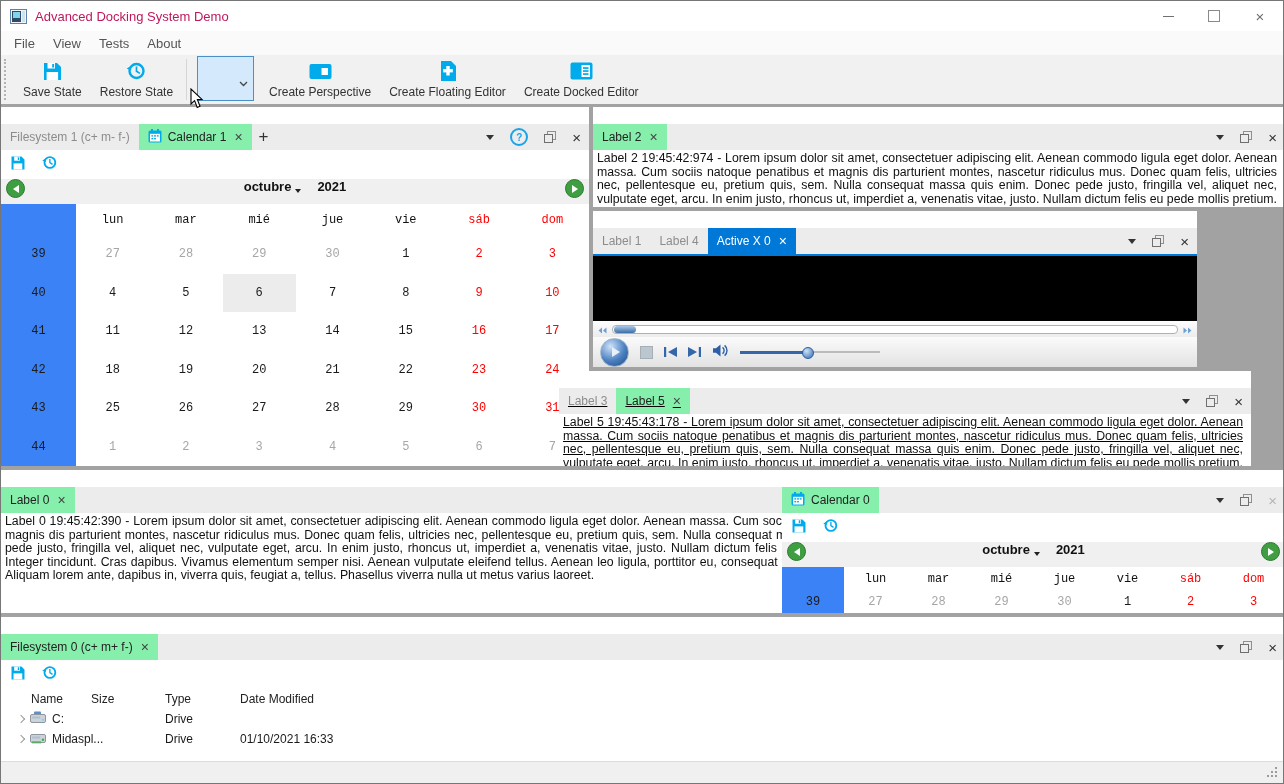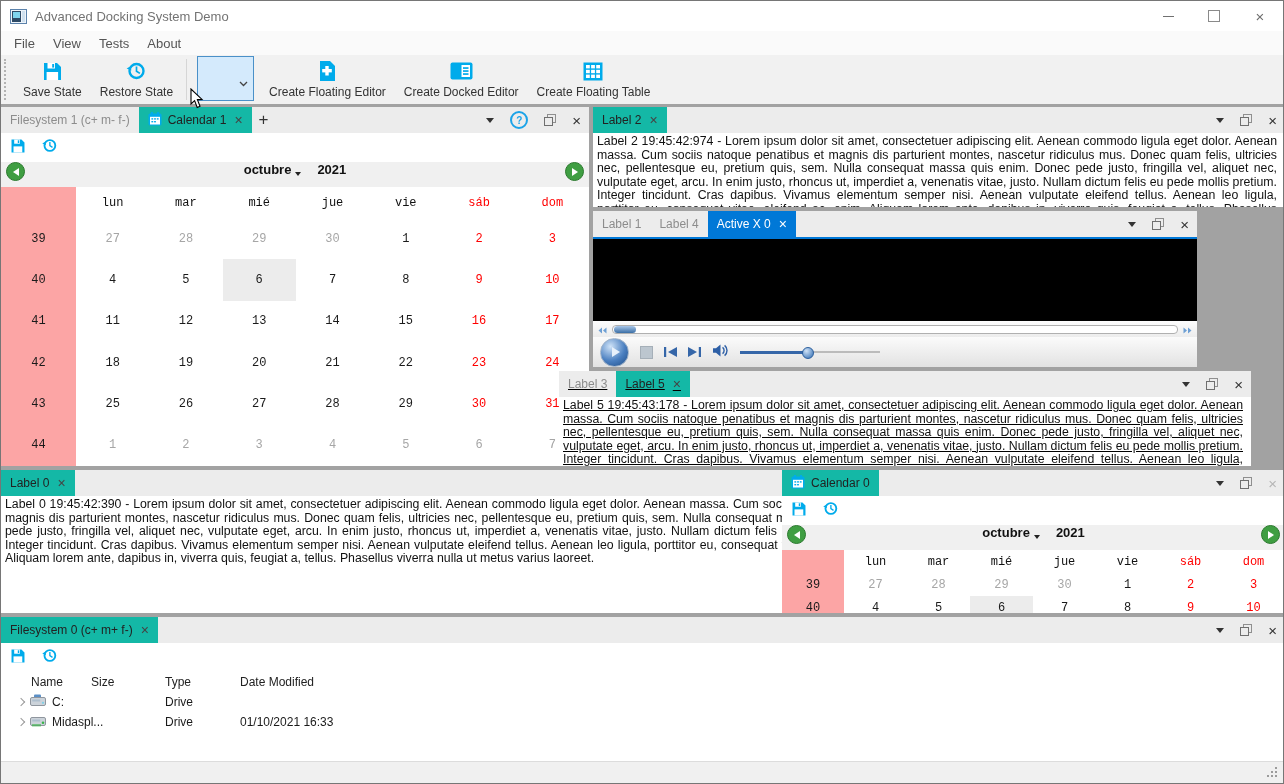--- a/index.html
+++ b/index.html
@@ -2,21 +2,21 @@
 <html><head>
 <meta charset="utf-8">
 <style>
   html,body{margin:0;padding:0;}
   body{width:1284px;height:784px;position:relative;overflow:hidden;
        font-family:"Liberation Sans","DejaVu Sans",sans-serif;
        background:#fff;border:1px solid #767676;box-sizing:border-box;}
   
   .titlebar{position:absolute;left:0;top:0;right:0;height:30px;background:#ffffff;display:flex;align-items:center;}
   .appicon{margin:0 8px 0 9px;width:17px;height:15px;display:inline-block;}
-  .title{font-size:13px;color:#737373;}
+  .title{font-size:13px;color:#be185d;}
   .winbtns{position:absolute;right:0;top:0;height:30px;display:flex;}
   .wbtn{width:46px;height:30px;display:flex;align-items:center;justify-content:center;}
   .min-glyph{width:11px;height:0;border-top:1px solid #707070;}
   .max-glyph{width:10px;height:10px;border:1px solid #8a8a8a;}
   .x-glyph{font-size:15px;color:#6e6e6e;line-height:1;}
   .menubar{position:absolute;left:0;top:30px;right:0;height:24px;background:#fafafa;display:flex;align-items:center;padding-left:4px;}
   .menu-item{font-size:13px;color:#555;padding:0 9px;}
   
   .toolbar{position:absolute;left:0;top:54px;right:0;height:49px;background:#f1f1f1;display:flex;align-items:stretch;}
   .grip{width:5px;margin:4px 3px 4px 3px;border-left:2px dotted #b3b3b3;}
@@ -29,23 +29,23 @@
   
   .dock-bg{position:absolute;left:0;top:103px;right:0;bottom:21px;background:#a2a2a2;}
   .panel{position:absolute;background:#fff;display:flex;flex-direction:column;overflow:hidden;}
   #p-topleft{left:0;top:106px;width:588px;height:359px;}
   #p-label2{left:592px;top:106px;width:692px;height:100px;}
   #p-activex{left:592px;top:210px;width:604px;height:156px;}
   #p-label5{left:558px;top:370px;width:692px;height:95px;text-decoration:underline;}
   #p-label0{left:0;top:469px;width:920px;height:143px;}
   #p-cal0{left:781px;top:469px;width:503px;height:143px;}
   #p-fs0{left:0;top:616px;width:1284px;height:146px;}
-  .tabbar{height:26px;background:#ececec;display:flex;align-items:stretch;position:relative;flex:none;}
+  .tabbar{height:26px;background:#ececec;display:flex;align-items:stretch;position:relative;flex:none;margin-top:17px;}
   .tab{display:flex;align-items:center;gap:6px;padding:0 9px;font-size:12px;color:#8c8c8c;white-space:nowrap;}
-  .tab.active{background:#14b8a6;color:#222;}
+  .tab.active{background:#86efac;color:#222;}
   .tab.activeblue{background:#0078d7;color:#fff;}
   .tabx{font-size:14px;color:#444;line-height:1;margin-left:2px;}
   .activeblue .tabx{color:#fff;}
   .addtab{width:24px;display:flex;align-items:center;justify-content:center;font-size:17px;color:#333;}
   .tb-btns{position:absolute;right:8px;top:0;bottom:0;display:flex;align-items:center;gap:16px;}
   .caret{width:0;height:0;border-left:4px solid transparent;border-right:4px solid transparent;border-top:5px solid #333;}
   .help{width:14px;height:14px;border-radius:50%;border:2px solid #1ba3e8;color:#1ba3e8;font-size:10px;font-weight:bold;display:flex;align-items:center;justify-content:center;}
   .help::after{content:"?";}
   .float{position:relative;width:12px;height:12px;}
   .float .sq1{position:absolute;right:0;top:0;width:7px;height:7px;border:1px solid #8f8f8f;}
@@ -60,21 +60,21 @@
   .yeargap{width:8px;}
   .navc{width:17px;height:17px;border-radius:50%;background:#3f9e42;border:1px solid #2c7a2f;display:flex;align-items:center;justify-content:center;flex:none;}
   .arr-l{width:0;height:0;border-top:4px solid transparent;border-bottom:4px solid transparent;border-right:6px solid #fff;}
   .arr-r{width:0;height:0;border-top:4px solid transparent;border-bottom:4px solid transparent;border-left:6px solid #fff;}
   .cal-grid{flex:1;display:grid;overflow:hidden;background:#fff;font-family:Liberation Mono, monospace;}
   .cal1{grid-template-columns:75px repeat(7,1fr);grid-template-rows:31px repeat(6,1fr);}
   .cal0{grid-template-columns:62px repeat(7,1fr);grid-auto-rows:23px;}
   .cal-cell{display:flex;align-items:center;justify-content:center;font-size:12px;color:#1a1a1a;}
   .cal-hd{color:#111;}
   .cal-hd.red{color:#ff0000;}
-  .wkcol{background:#fca5a5;}
+  .wkcol{background:#3b82f6;}
   .day.muted{color:#a6a6a6;}
   .day.weekend{color:#ff0000;}
   .day.selected{background:#ececec;}
   
   .paneltext{flex:1;padding:2px 8px 0 4px;font-size:12.3px;line-height:13.5px;color:#111;overflow:hidden;text-align:justify;}
   
   .video{flex:1;background:#000;border-top:2px solid #0078d7;}
   .seekrow{height:16px;flex:none;background:linear-gradient(#fdfdfd,#ececec);display:flex;align-items:center;gap:5px;padding:0 5px;}
   .seek-track{flex:1;height:7px;border:1px solid #b0b0b0;border-radius:4px;background:#fff;position:relative;}
   .seek-handle{position:absolute;left:1px;top:0;width:22px;height:7px;border-radius:4px;background:linear-gradient(#a9c7e9,#3a6ea5);border:0;}
@@ -159,58 +159,48 @@
   <div class="tsep"></div>
   <div class="combo">
     <span class="combo-chevron">
       <svg width="9" height="6" viewBox="0 0 9 6">
           <path d="M1 1l3.5 3.5L8 1" stroke="#444" stroke-width="1.3" fill="none"></path>
         </svg>
     </span>
   </div>
   <div class="tbtn">
     <span class="ticon">
+      <svg width="23" height="17" viewBox="0 0 23 17">
+          <rect x="0.5" y="1" width="22" height="15" rx="2" fill="#00abeb"></rect>
+          <rect x="12.5" y="5" width="6.5" height="7" fill="#fff"></rect>
+        </svg>
+    </span>
+    <span class="tlabel">Create Perspective</span>
+  </div>
+  <div class="tbtn">
+    <span class="ticon">
       <svg width="16" height="20" viewBox="0 0 16 20">
           <path d="M1 0h10l5 5v15H1z" fill="#00abeb"></path>
           <rect x="6.3" y="5" width="3.4" height="9.5" fill="#fff"></rect>
           <rect x="3.2" y="8" width="9.6" height="3.4" fill="#fff"></rect>
         </svg>
     </span>
     <span class="tlabel">Create Floating Editor</span>
   </div>
   <div class="tbtn">
     <span class="ticon">
       <svg width="23" height="18" viewBox="0 0 23 18">
           <rect x="0.5" y="0.5" width="22" height="17" rx="2" fill="#00abeb"></rect>
           <rect x="11.5" y="3" width="8.5" height="12" fill="#fff"></rect>
           <rect x="13" y="5.2" width="5.5" height="1.7" fill="#00abeb"></rect>
           <rect x="13" y="8.2" width="5.5" height="1.7" fill="#00abeb"></rect>
           <rect x="13" y="11.2" width="5.5" height="1.7" fill="#00abeb"></rect>
         </svg>
     </span>
     <span class="tlabel">Create Docked Editor</span>
-  </div>
-  <div class="tbtn">
-    <span class="ticon">
-      <svg width="20" height="19" viewBox="0 0 20 19">
-          <rect x="0.5" y="0.5" width="19" height="18" fill="#00abeb"></rect>
-          <g fill="#fff">
-            <rect x="3" y="3" width="3.8" height="3.4"></rect>
-            <rect x="8.1" y="3" width="3.8" height="3.4"></rect>
-            <rect x="13.2" y="3" width="3.8" height="3.4"></rect>
-            <rect x="3" y="7.8" width="3.8" height="3.4"></rect>
-            <rect x="8.1" y="7.8" width="3.8" height="3.4"></rect>
-            <rect x="13.2" y="7.8" width="3.8" height="3.4"></rect>
-            <rect x="3" y="12.6" width="3.8" height="3.4"></rect>
-            <rect x="8.1" y="12.6" width="3.8" height="3.4"></rect>
-            <rect x="13.2" y="12.6" width="3.8" height="3.4"></rect>
-          </g>
-        </svg>
-    </span>
-    <span class="tlabel">Create Floating Table</span>
   </div>
 </div>
 
 <div class="dock-bg"></div>
 
 <div class="panel" id="p-topleft">
   <div class="tabbar">
     <div class="tab">
         <span>Filesystem 1 (c+ m- f-)</span>
       </div>

